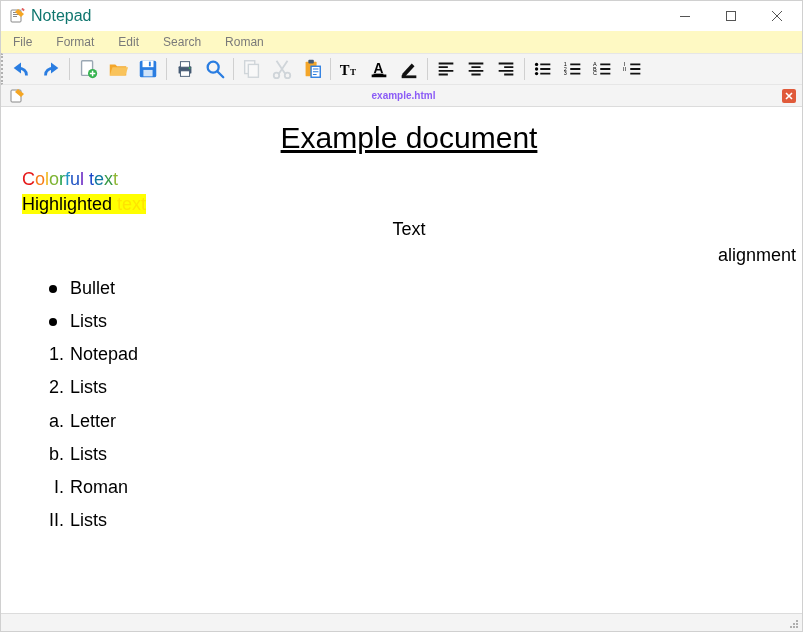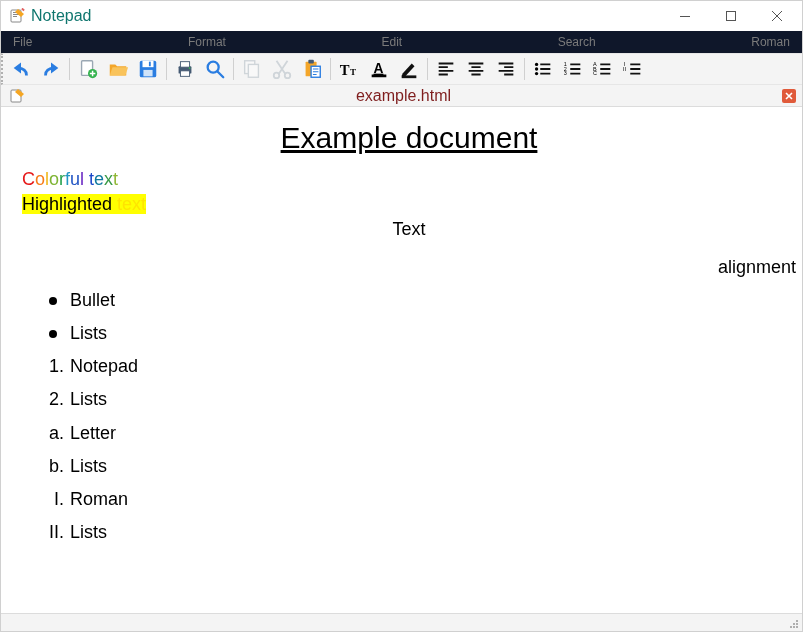--- a/index.html
+++ b/index.html
@@ -32,23 +32,22 @@
     color: #555;
   }
   .titlebar .winbtn svg { width: 10px; height: 10px; }
   
   .menubar {
     height: 22px;
     display: flex;
     align-items: center;
     padding: 0 4px;
     gap: 8px;
-    background: #0f172a;
+    background: #fef9c3;
     border-bottom: none;
-    justify-content: space-between;
   }
   .menubar .menuitem {
     padding: 2px 8px;
     color: #7a7a7a;
     font-size: 12px;
   }
   
   .toolbar {
     height: 32px;
     display: flex;
@@ -74,22 +73,23 @@
     display: flex;
     align-items: center;
     background: #f4f4f4;
     border-bottom: 1px solid #dcdcdc;
     padding: 0 4px;
   }
   .tabbar .tab-icon { width: 16px; height: 16px; margin-left: 4px; }
   .tabbar .tab-label {
     flex: 1;
     text-align: center;
-    font-size: 16px;
-    color: #7f1d1d;
+    font-size: 10px;
+    color: #8b5cf6;
+    font-weight: bold;
   }
   .tabbar .tab-close { width: 14px; height: 14px; margin-right: 2px; }
   
   .editor {
     flex: 1;
     overflow: auto;
     padding: 4px 6px 4px 21px;
     font-size: 18px;
     line-height: 1.4;
   }
@@ -104,21 +104,21 @@
     font-family: "Brush Script MT", "Segoe Script", cursive;
     font-style: italic;
     font-size: 24px;
     font-weight: bold;
     margin: 4px 0;
   }
   .colorful-line span { font-size: 18px; }
   .hl { background: #ffff00; }
   .hl .hl-text { color: #ffe400; }
   .center-line { text-align: center; }
-  .right-line { text-align: right; margin-top: 12px; }
+  .right-line { text-align: right; }
   .block { font-size: 18px; padding-left: 20px; }
   .block .li { display: flex; align-items: baseline; gap: 6px; margin: 8px 0; }
   .block .marker { min-width: 22px; text-align: right; }
   .block .bullet-dot {
     min-width: 22px;
     text-align: center;
     font-size: 18px;
     line-height: 1;
     position: relative;
   }

